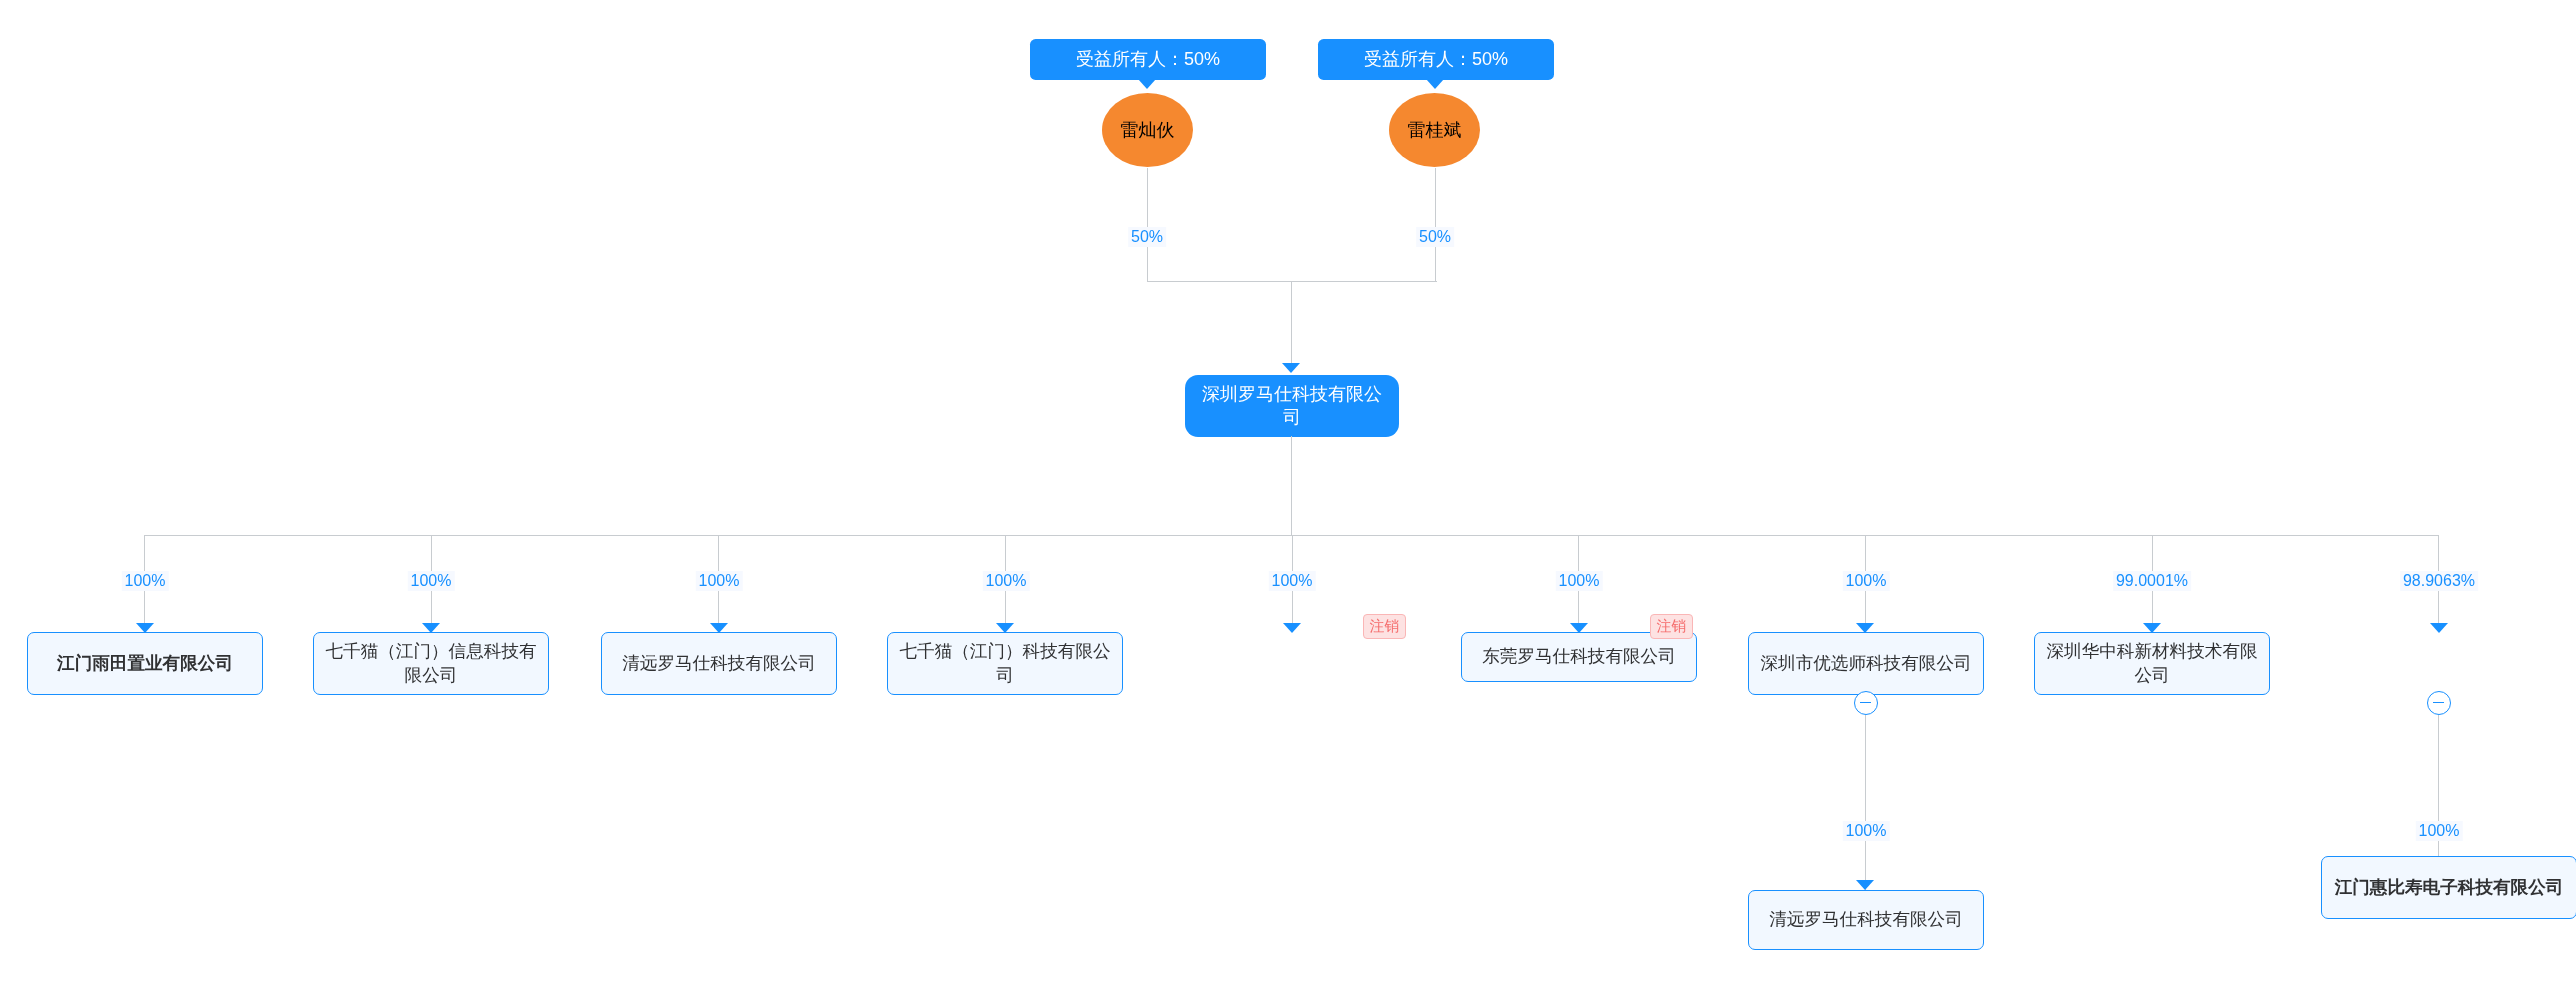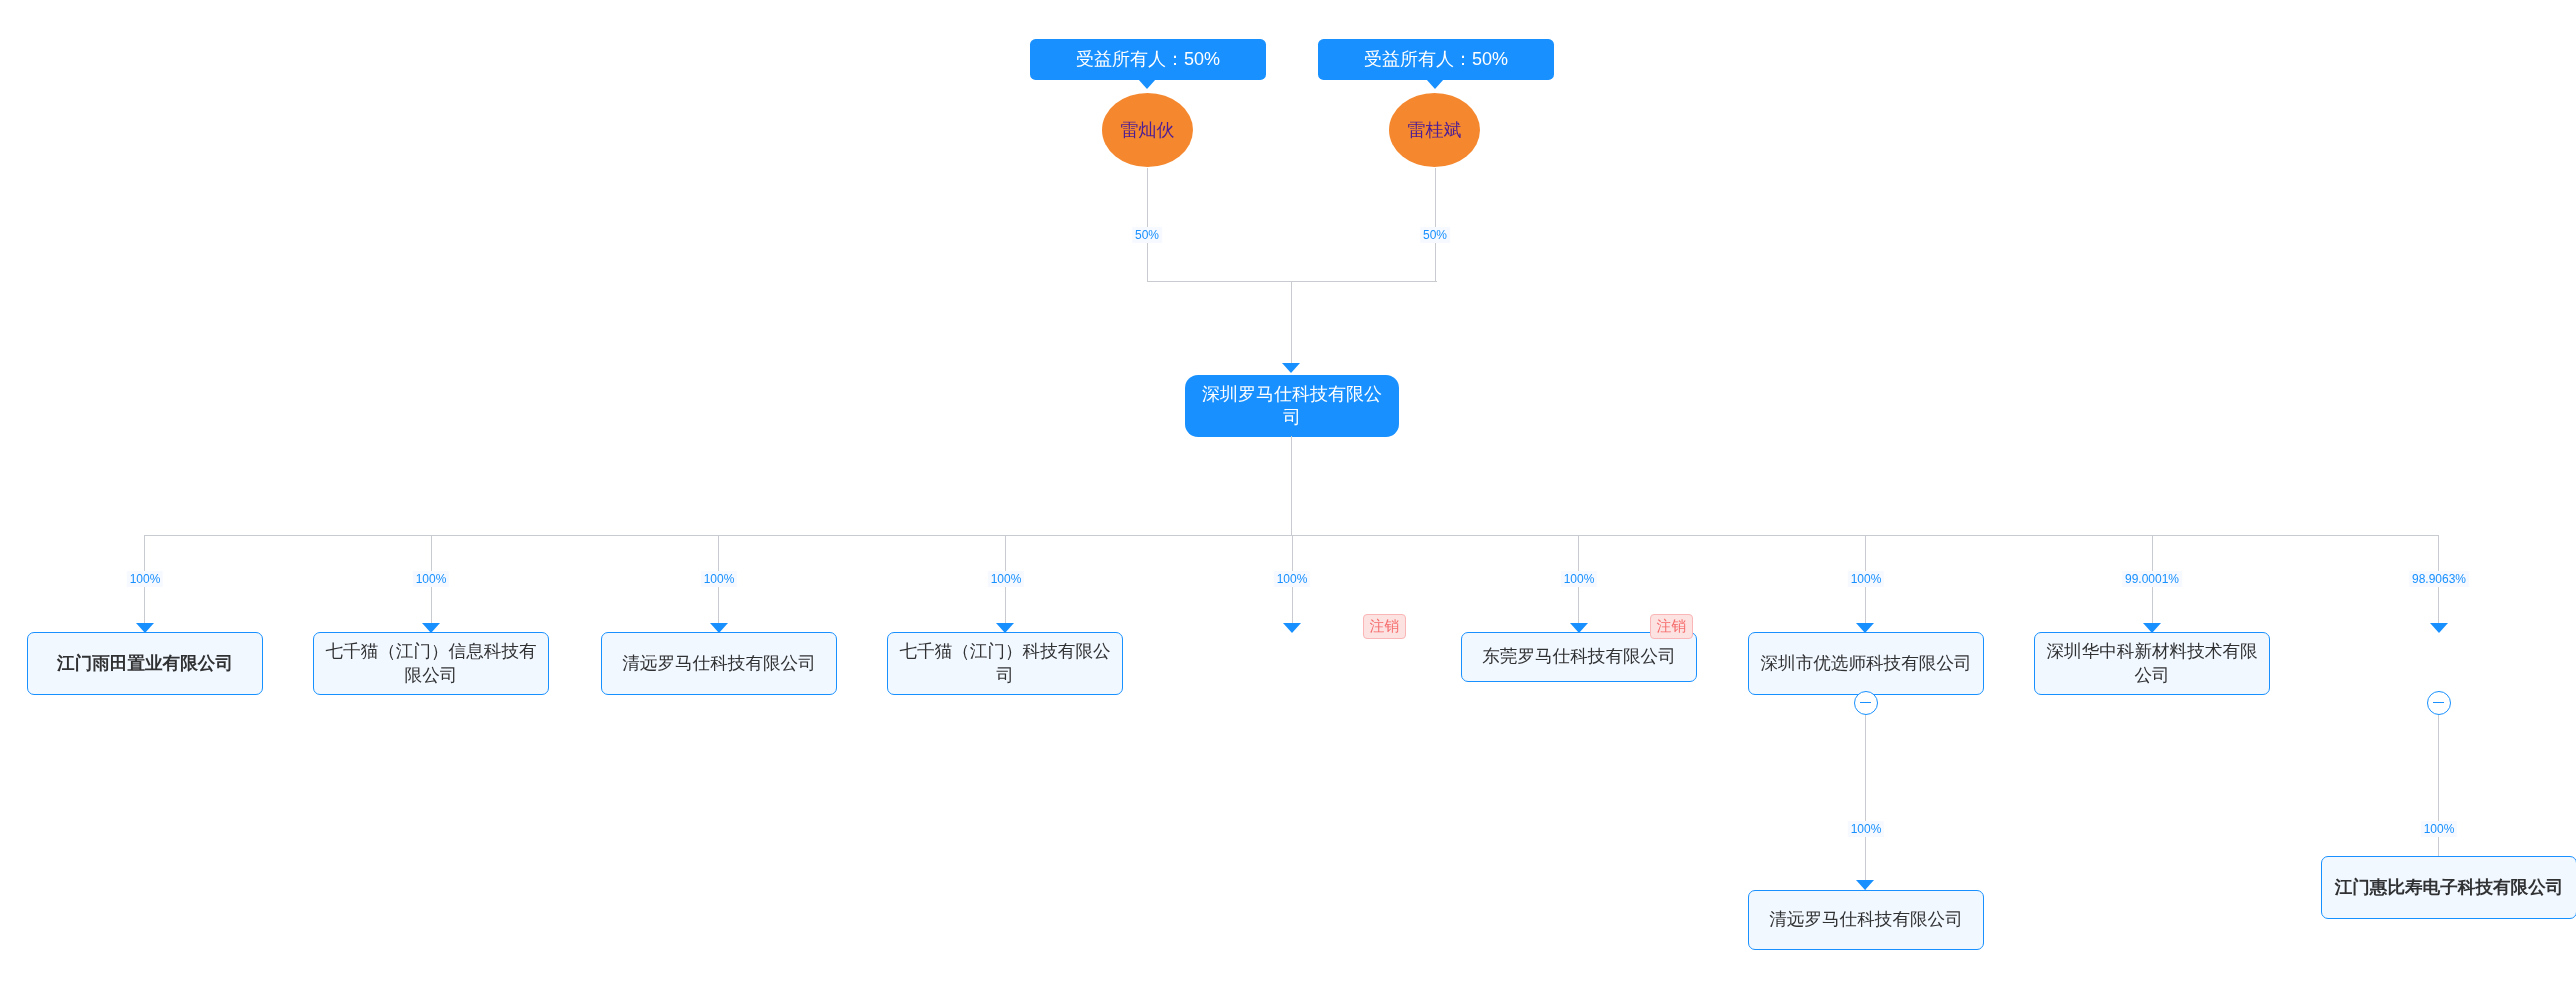--- a/index.html
+++ b/index.html
@@ -36,21 +36,21 @@
     height: 0;
     border-left: 9px solid transparent;
     border-right: 9px solid transparent;
     border-top: 10.5px solid #1890ff;
   }
 
   
   .pct {
     position: absolute;
     color: #1890ff;
-    font-size: 12px;
+    font-size: 16px;
     line-height: 1;
     background: #f6f9ff;
     padding: 2.1px 2.8px;
     white-space: nowrap;
     transform: translateX(-50%);
   }
 
   
   .owner-badge {
     position: absolute;
@@ -72,21 +72,21 @@
     border-left: 9.8px solid transparent;
     border-right: 9.8px solid transparent;
     border-top: 10.5px solid #1890ff;
   }
 
   
   .person {
     position: absolute;
     border-radius: 50%;
     background: #f5882f;
-    color: #4c1d95;
+    color: #000000;
     font-size: 18px;
     display: flex;
     align-items: center;
     justify-content: center;
     box-sizing: border-box;
   }
 
   
   .root-company {
     position: absolute;

